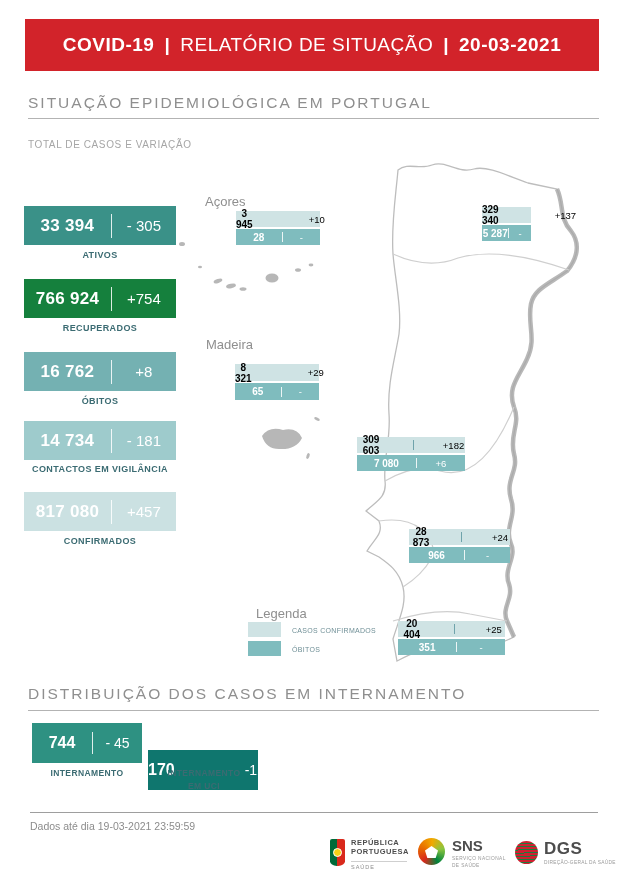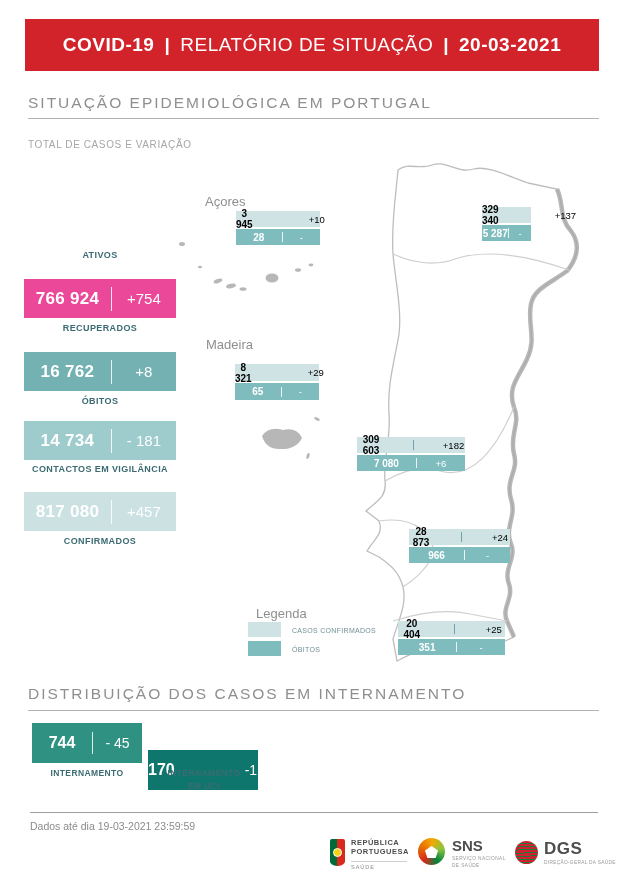--- a/index.html
+++ b/index.html
@@ -30,21 +30,21 @@
 
   
   .stat {
     position:absolute; left:24px; width:152px; height:39px;
     display:flex; align-items:center; color:#fff;
   }
   .s-val { flex:1.15; text-align:center; font-weight:bold; font-size:17px; letter-spacing:.3px; }
   .s-sep { width:1px; height:24px; background:rgba(255,255,255,.85); }
   .s-var { flex:.85; text-align:center; font-size:15px; }
   .sb-1 { top:206px; background:#3a9188; }
-  .sb-2 { top:279px; background:#ec4899; }
+  .sb-2 { top:279px; background:#15803d; }
   .sb-3 { top:352px; background:#74b1b2; }
   .sb-4 { top:421px; background:#9ecbcc; }
   .sb-5 { top:492px; background:#cbe1e2; }
   .stat-label {
     position:absolute; left:12px; width:176px; text-align:center;
     color:#3b6b72; font-weight:bold; font-size:9px; letter-spacing:.4px;
   }
   .sl-1 { top:250px; } .sl-2 { top:323px; } .sl-3 { top:396px; }
   .sl-4 { top:464px; } .sl-5 { top:536px; }
 
@@ -146,20 +146,25 @@
     <span class="b-pipe">|</span>
     <span>RELATÓRIO DE SITUAÇÃO</span>
     <span class="b-pipe">|</span>
     <span class="b-bold">20-03-2021</span>
   </div>
 
   <div class="sec-title" style="top:94px;">SITUAÇÃO EPIDEMIOLÓGICA EM PORTUGAL</div>
   <div class="rule" style="top:118px;"></div>
   <div class="subtitle" style="left:28px; top:139px;">TOTAL DE CASOS E VARIAÇÃO</div>
 
+  <div class="stat sb-1">
+    <span class="s-val">33 394</span>
+    <span class="s-sep"></span>
+    <span class="s-var">- 305</span>
+  </div>
   <div class="stat-label sl-1">ATIVOS</div>
 
   <div class="stat sb-2">
     <span class="s-val">766 924</span>
     <span class="s-sep"></span>
     <span class="s-var">+754</span>
   </div>
   <div class="stat-label sl-2">RECUPERADOS</div>
 
   <div class="stat sb-3">

